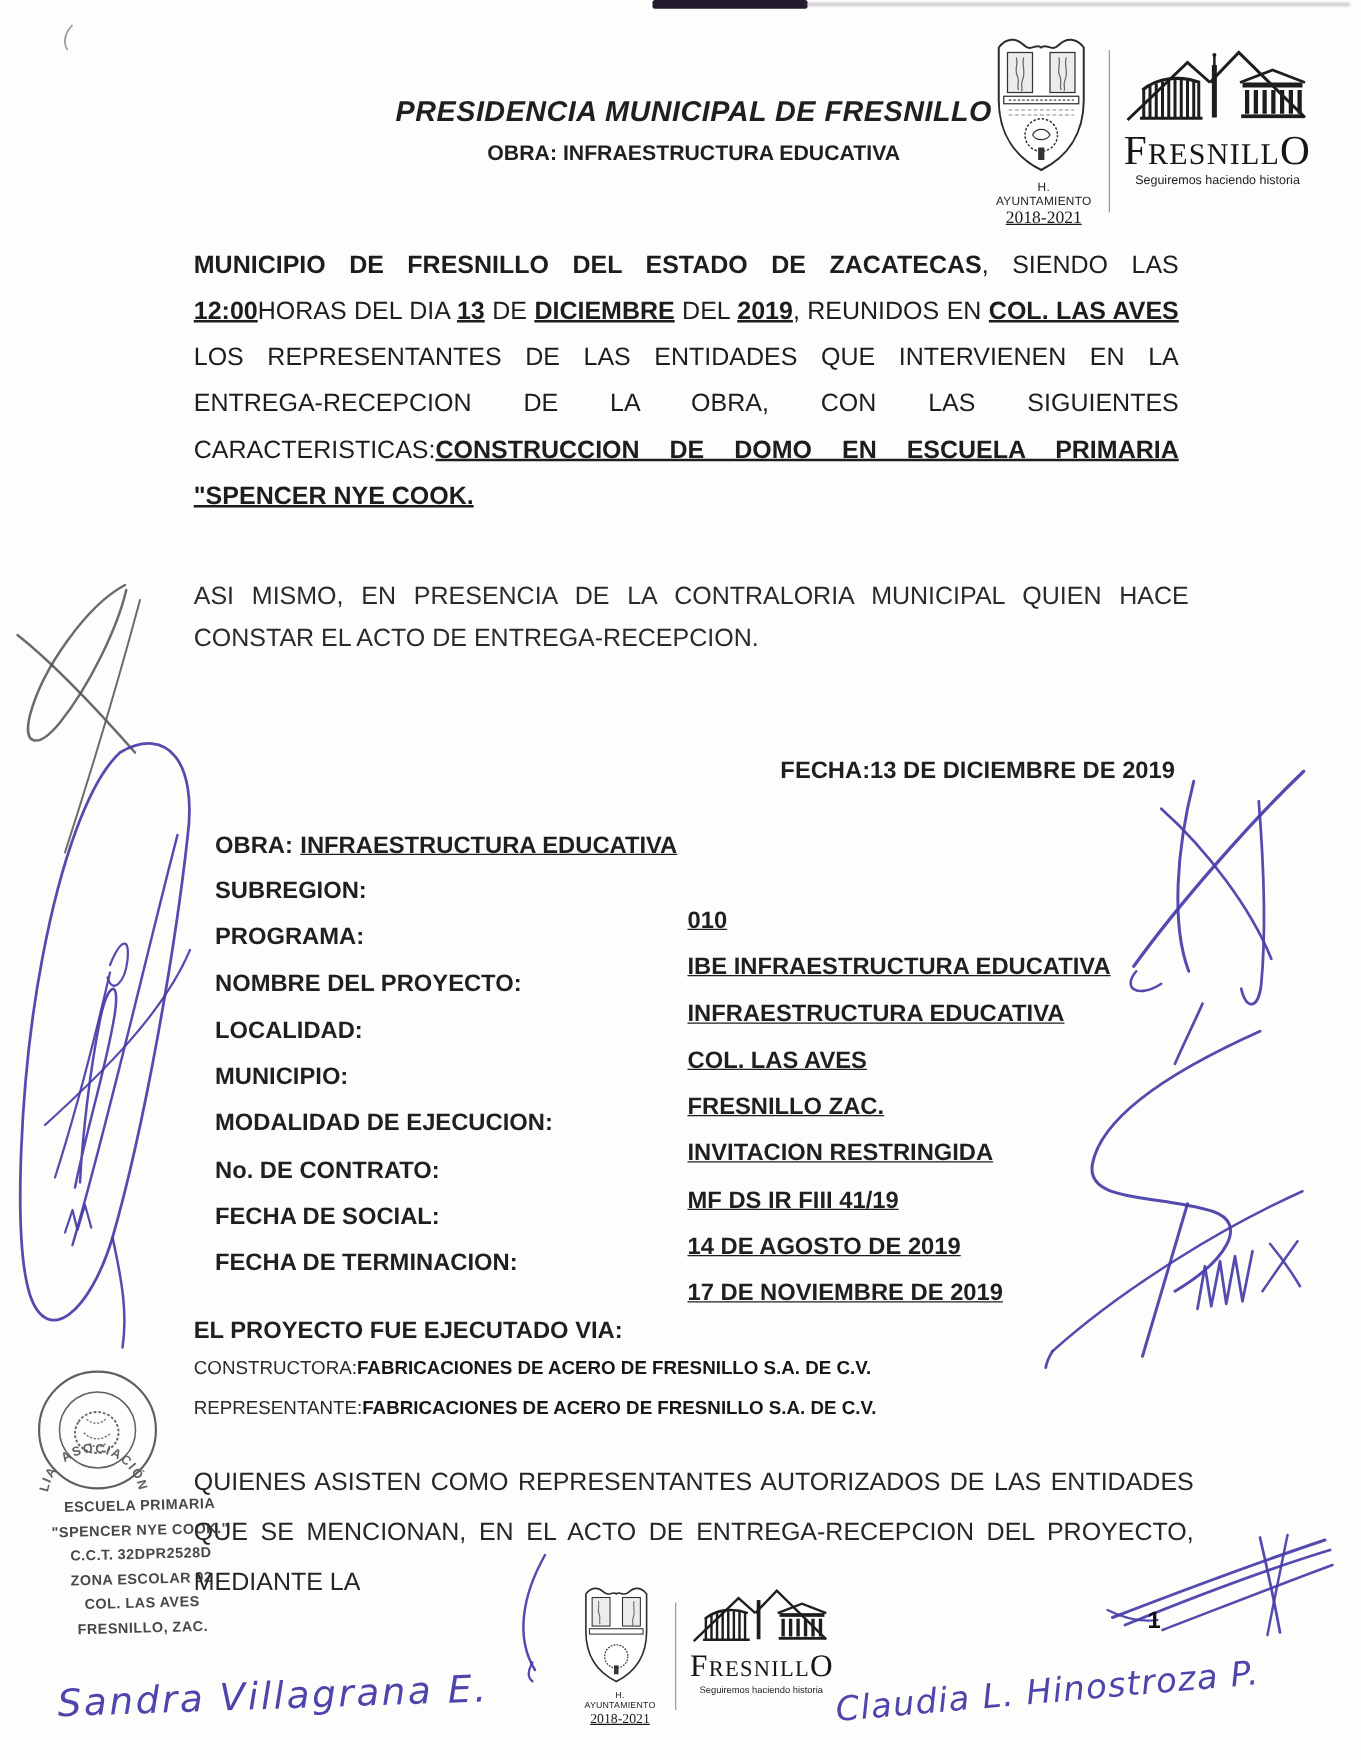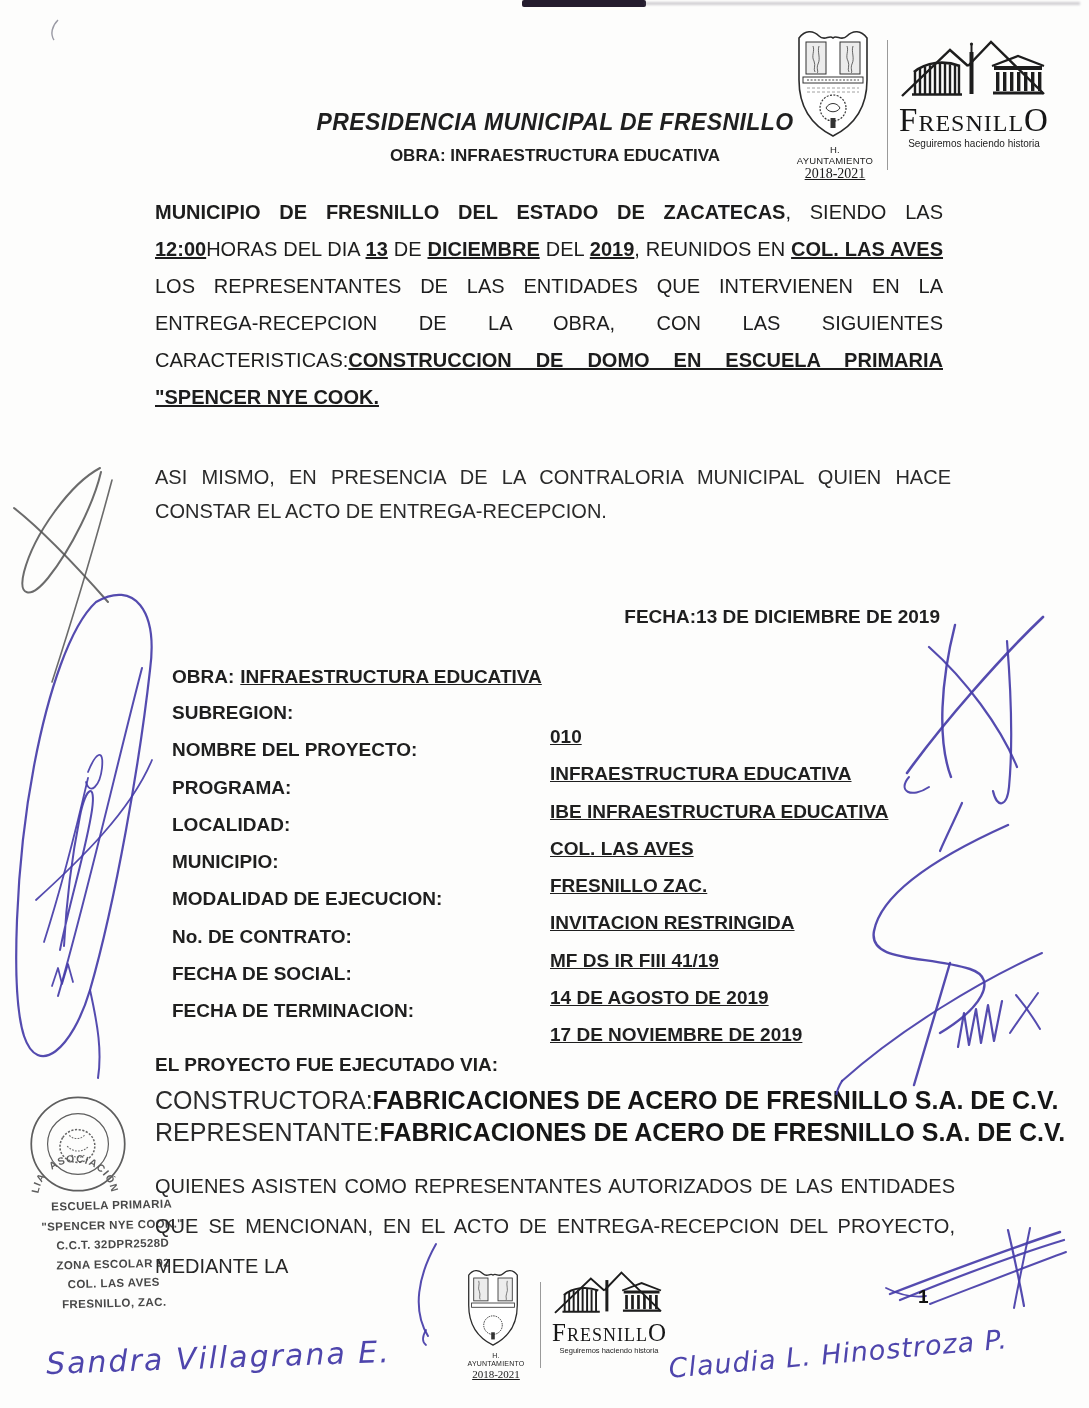--- a/index.html
+++ b/index.html
@@ -12,21 +12,21 @@
   }
   .abs { position:absolute; }
 
   
   .scan-bar { left:522px; top:0; width:124px; height:7px; background:#241c2e; border-radius:2px; filter:blur(.4px); }
   .scan-line { left:644px; top:2px; width:436px; height:3px; background:rgba(95,85,105,.28); filter:blur(1px); }
   .corner-mark { left:44px; top:16px; }
 
   
   .hdr { left:280px; top:76px; width:550px; text-align:center; }
-  .hdr1 { font-size:23px; font-weight:bold; font-style:italic; letter-spacing:.4px;margin-top:33px; }
+  .hdr1 { font-size:23px; font-weight:bold; font-style:italic; letter-spacing:.4px; }
   .hdr2 { font-size:22px; font-weight:bold; margin-top:8px; letter-spacing:.3px; }
   .hdr3 { font-size:17px; font-weight:bold; margin-top:10px; }
 
   
   .logo-divider { width:1px; background:#9a9a9a; }
   .crest-caption { text-align:center; font-size:9.5px; letter-spacing:.2px; color:#222; line-height:11px; }
   .crest-years  { text-align:center; font-family:"Liberation Serif", serif; font-size:14px; color:#1a1a1a;text-decoration:underline; }
   .fres-word { text-align:center; font-family:"Liberation Serif", serif; color:#161616; letter-spacing:1px; line-height:1; white-space:nowrap; }
   .fres-word .cap { font-size:33px; }
   .fres-word .mid { font-size:24px; }
@@ -46,21 +46,21 @@
 
   .obra-line { left:172px; top:666px; font-size:19px; font-weight:bold; }
   .obra-line .val { text-decoration:underline; margin-left:6px; }
 
   .fields { left:172px; top:702px; width:700px; }
   .frow { position:relative; height:37.3px; }
   .flabel { font-size:19px; font-weight:bold; }
   .fvalue { position:absolute; left:378px; top:0; font-size:19px; font-weight:bold; text-decoration:underline; white-space:nowrap;margin-top:24px; }
 
   .ejec-title { left:155px; top:1054px; font-size:19px; font-weight:bold; }
-  .ejec-row { left:155px; font-size:25px; color:#2a2a2a; }
+  .ejec-row { left:155px; font-size:15px; color:#2a2a2a; }
   .ejec-row .val { font-weight:bold; color:#161616; }
   .quienes { left:155px; top:1166px; width:800px; font-size:20px; line-height:40px; color:#262626; }
 
   
   .stamp { left:24px; top:1086px; width:200px; height:236px; color:var(--stamp-ink,#3c3c3c); }
   .stamp-caption { position:absolute; left:4px; top:110px; width:170px; text-align:center;
     font-size:11.5px; font-weight:bold; line-height:19.5px; letter-spacing:.4px;
     color:rgba(45,45,45,.88); transform:rotate(-1.5deg); }
 
   
@@ -157,22 +157,22 @@
   <div class="abs fecha">
     <span>FECHA:</span><span class="val">13 DE DICIEMBRE DE 2019</span>
   </div>
 
   <div class="abs obra-line">
     <span>OBRA:</span><span class="val">INFRAESTRUCTURA EDUCATIVA</span>
   </div>
 
   <div class="abs fields">
     <div class="frow"><span class="flabel">SUBREGION:</span><span class="fvalue">010</span></div>
+    <div class="frow"><span class="flabel">PROGRAMA:</span><span class="fvalue">IBE INFRAESTRUCTURA EDUCATIVA</span></div>
     <div class="frow"><span class="flabel">NOMBRE DEL PROYECTO:</span><span class="fvalue">INFRAESTRUCTURA EDUCATIVA</span></div>
-    <div class="frow"><span class="flabel">PROGRAMA:</span><span class="fvalue">IBE INFRAESTRUCTURA EDUCATIVA</span></div>
     <div class="frow"><span class="flabel">LOCALIDAD:</span><span class="fvalue">COL. LAS AVES</span></div>
     <div class="frow"><span class="flabel">MUNICIPIO:</span><span class="fvalue">FRESNILLO ZAC.</span></div>
     <div class="frow"><span class="flabel">MODALIDAD DE EJECUCION:</span><span class="fvalue">INVITACION RESTRINGIDA</span></div>
     <div class="frow"><span class="flabel">No. DE CONTRATO:</span><span class="fvalue">MF DS IR FIII 41/19</span></div>
     <div class="frow"><span class="flabel">FECHA DE SOCIAL:</span><span class="fvalue">14 DE AGOSTO DE 2019</span></div>
     <div class="frow"><span class="flabel">FECHA DE TERMINACION:</span><span class="fvalue">17 DE NOVIEMBRE DE 2019</span></div>
   </div>
 
   <div class="abs ejec-title">EL PROYECTO FUE EJECUTADO VIA:</div>
   <div class="abs ejec-row" style="top:1086px;">

